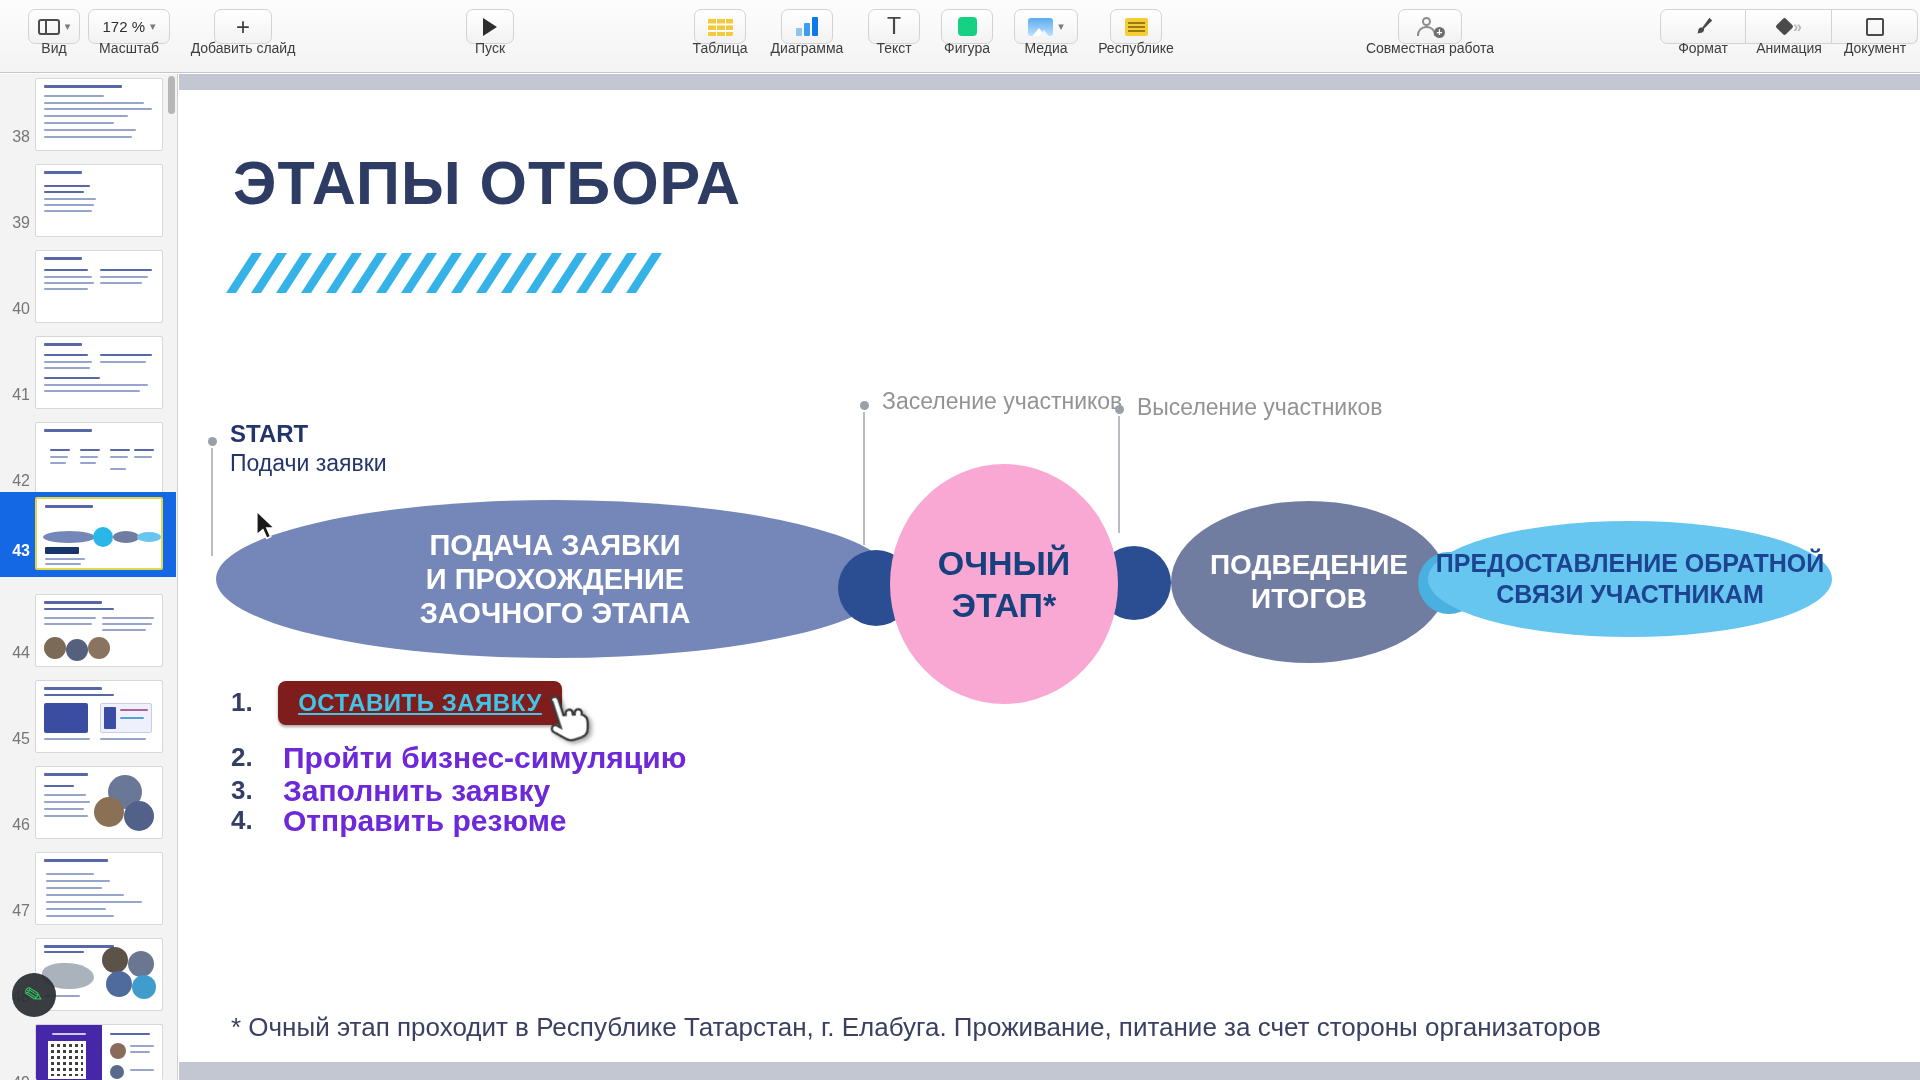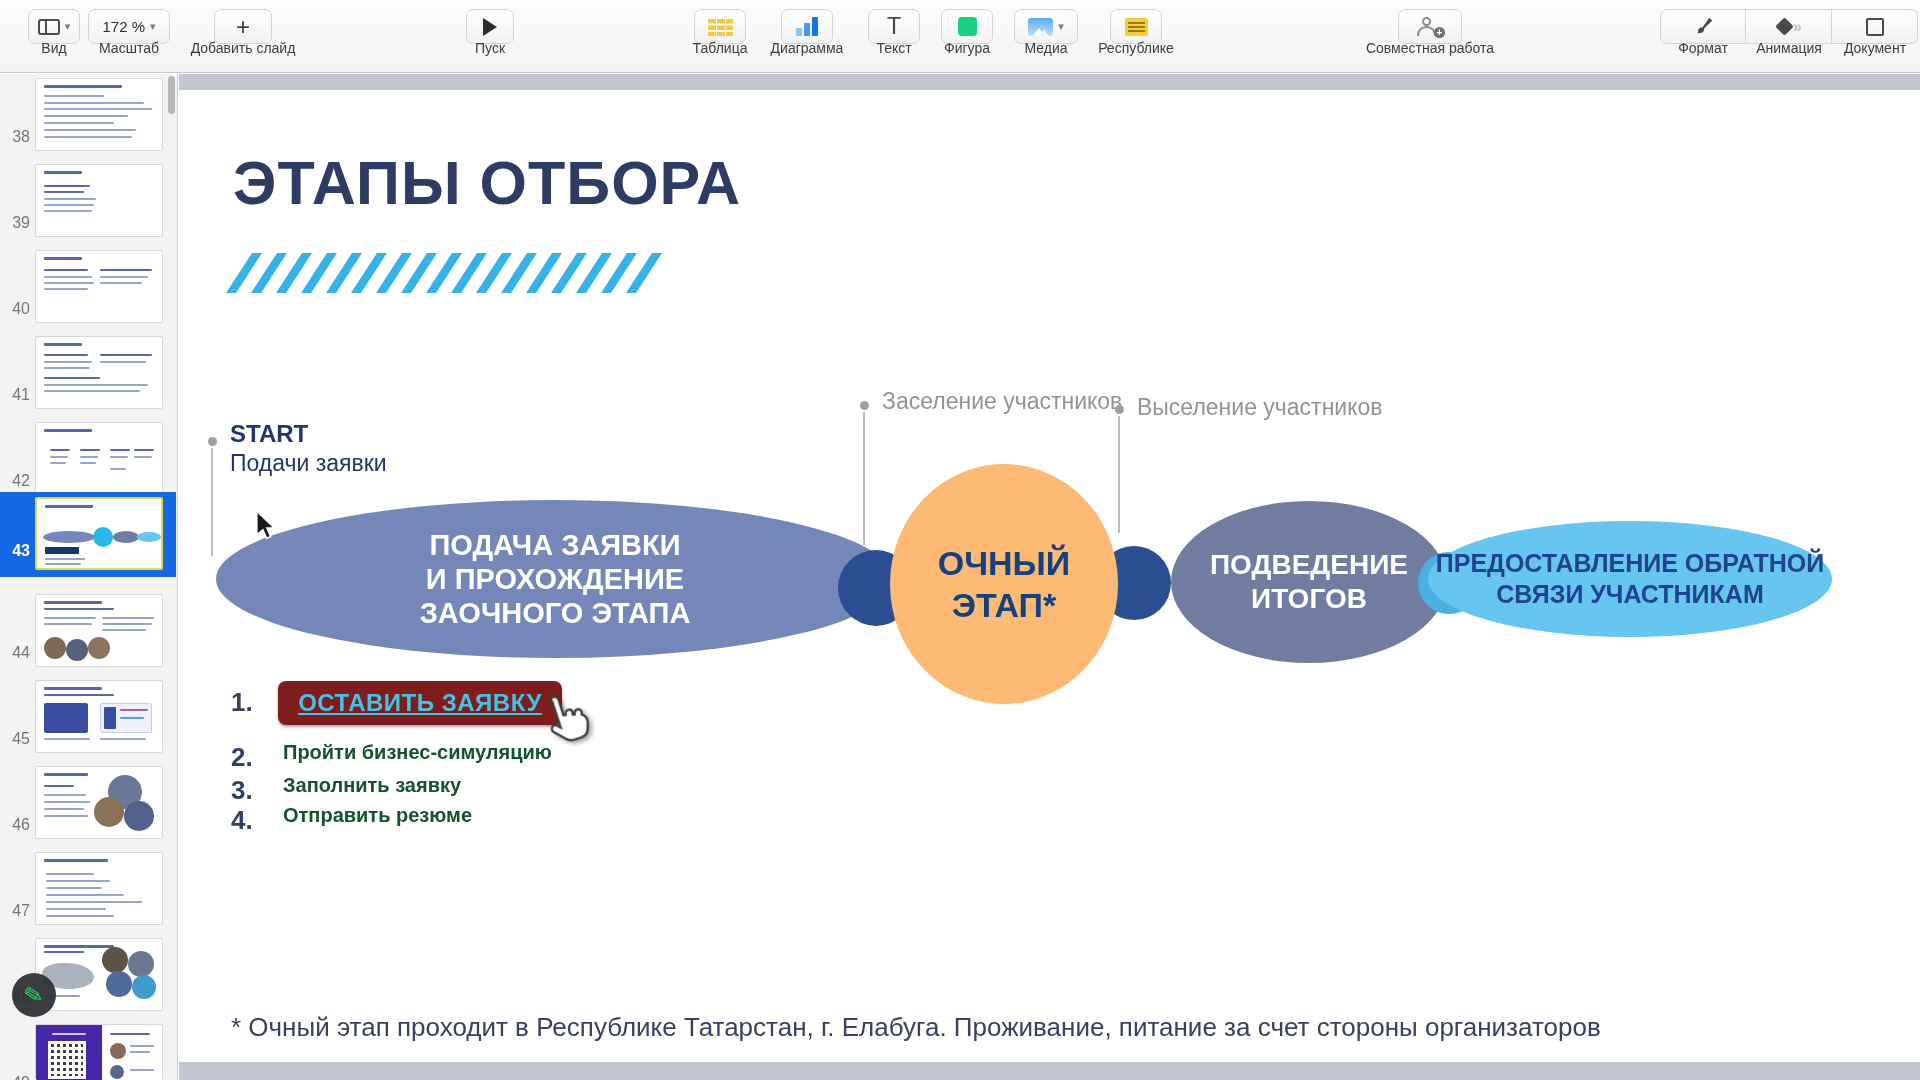--- a/index.html
+++ b/index.html
@@ -79,28 +79,28 @@
   .tl-dot { position:absolute; width:9px; height:9px; border-radius:50%; background:#9aa0a8; }
   .tl-line { position:absolute; width:2px; background:#b9bcc2; }
   .start-label { position:absolute; left:51px; top:330px; font-size:24px; font-weight:700; color:#24356b; }
   .start-sub { position:absolute; left:51px; top:360px; font-size:23px; font-weight:400; color:#24356b; }
   .gray-label { position:absolute; font-size:23px; color:#939393; }
 
   .ellipse { position:absolute; border-radius:50%; display:flex; align-items:center;
     justify-content:center; text-align:center; white-space:pre-line; font-weight:700; }
   .e1 { left:37px; top:410px; width:678px; height:158px; background:#7487b8; color:#fff; font-size:29px; line-height:1.18; z-index:1; }
   .c1 { left:659px; top:460px; width:76px; height:76px; background:#2b4d92; z-index:2; }
-  .e2 { left:711px; top:374px; width:228px; height:240px; background:#fdba74; color:#17407e; font-size:34px; line-height:1.25; z-index:4; }
+  .e2 { left:711px; top:374px; width:228px; height:240px; background:#f9a8d4; color:#17407e; font-size:34px; line-height:1.25; z-index:4; }
   .c2 { left:918px; top:456px; width:74px; height:74px; background:#2b4d92; z-index:3; }
   .e3 { left:992px; top:411px; width:276px; height:162px; background:#707da1; color:#fff; font-size:28px; line-height:1.2; z-index:1; }
   .c3 { left:1239px; top:462px; width:62px; height:62px; background:#49b0e0; z-index:2; }
   .e4 { left:1249px; top:431px; width:404px; height:116px; background:#66c6ef; color:#1d4391; font-size:25px; line-height:1.25; z-index:3; }
 
   .step-num { position:absolute; left:52px; font-size:26px; font-weight:600; color:#333f66; }
-  .step-text { position:absolute; left:104px; font-size:20px; font-weight:600; color:#14532d; }
+  .step-text { position:absolute; left:104px; font-size:30px; font-weight:600; color:#6d28d9; }
   .cta-btn { position:absolute; left:99px; top:591px; width:284px; height:44px; background:#7f1d1d;
     border-radius:8px; display:flex; align-items:center; justify-content:center;
     box-shadow:0 2px 3px rgba(0,0,0,.35); }
   .cta-btn span { color:#41c4e8; font-size:24px; font-weight:700; text-decoration:underline; letter-spacing:.5px; }
   .footnote { position:absolute; left:52px; top:922px; font-size:26px; font-weight:500; color:#3b4062; white-space:nowrap; }
 
   .cursor-arrow { position:absolute; left:74px; top:420px; z-index:8; }
   .cursor-hand { position:absolute; left:360px; top:600px; z-index:9; transform:rotate(-18deg);
     filter:drop-shadow(2px 3px 2px rgba(0,0,0,.35)); }
 

